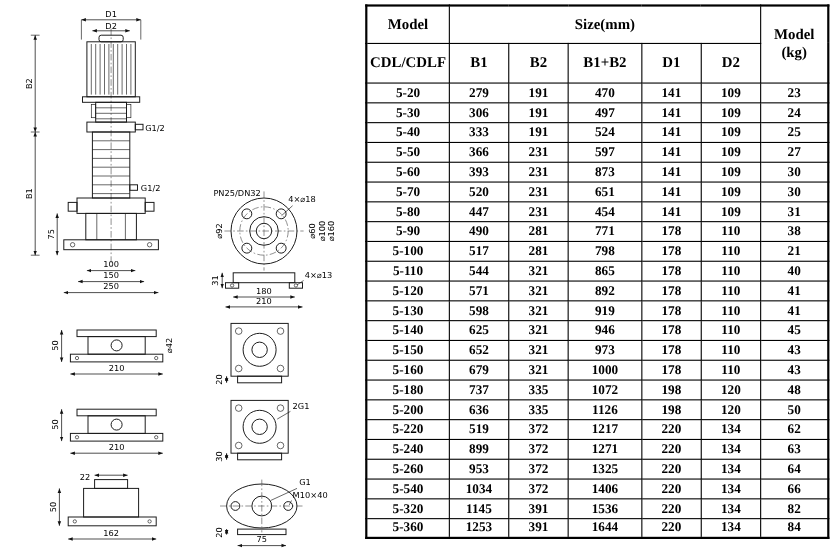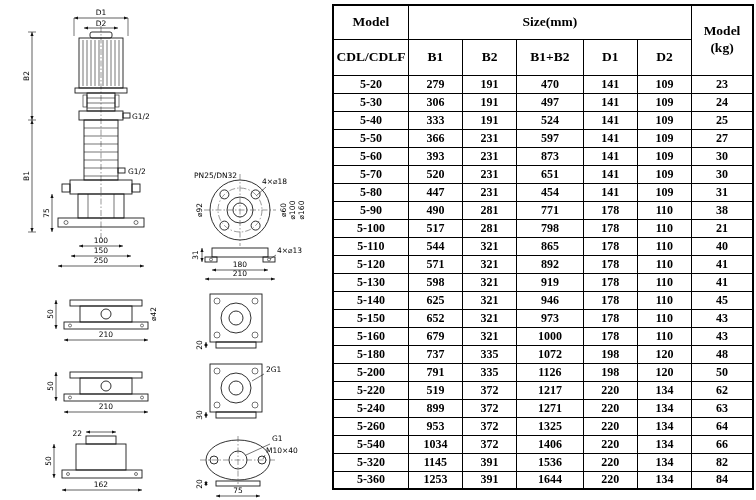--- a/index.html
+++ b/index.html
@@ -409,21 +409,21 @@
             <td>5-180</td>
             <td>737</td>
             <td>335</td>
             <td>1072</td>
             <td>198</td>
             <td>120</td>
             <td>48</td>
           </tr>
           <tr>
             <td>5-200</td>
-            <td>791</td>
+            <td>636</td>
             <td>335</td>
             <td>1126</td>
             <td>198</td>
             <td>120</td>
             <td>50</td>
           </tr>
           <tr>
             <td>5-220</td>
             <td>519</td>
             <td>372</td>

